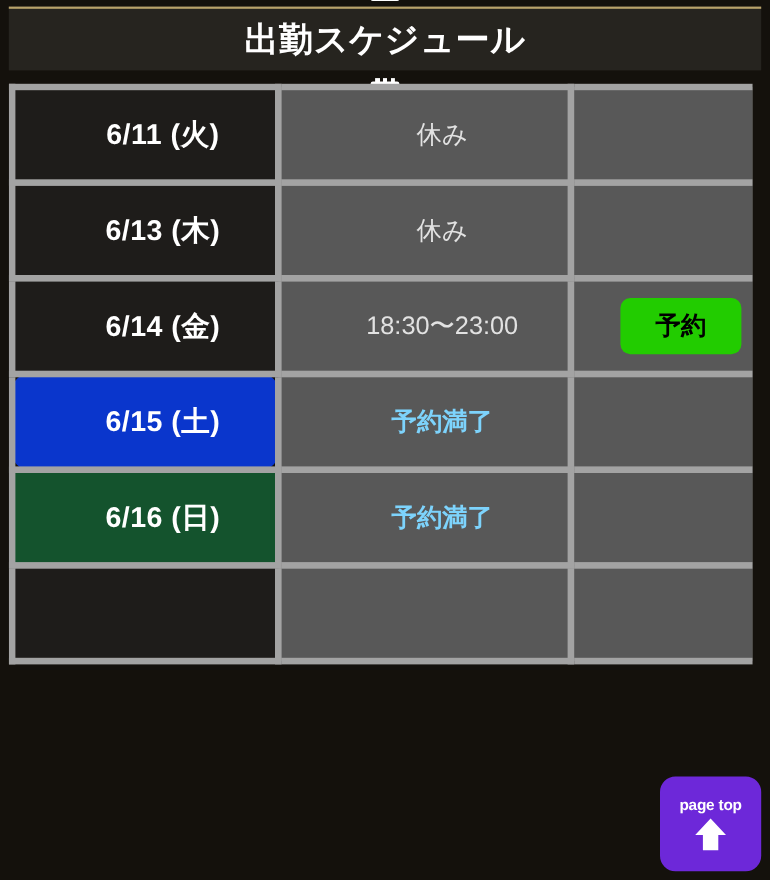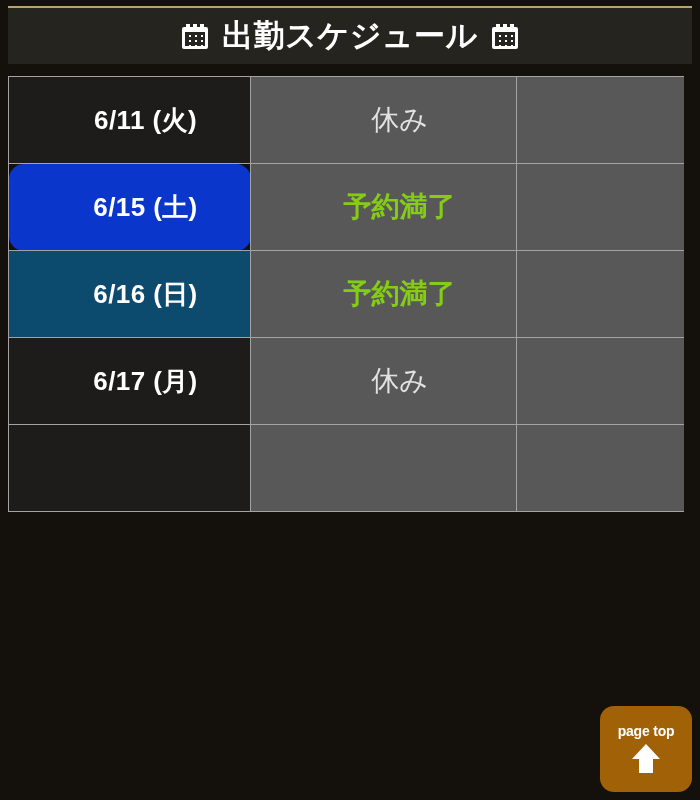--- a/index.html
+++ b/index.html
@@ -22,20 +22,21 @@
     top: 6px;
     left: 8px;
     right: 8px;
     height: 58px;
     background: #26241f;
     border-top: 2px solid #b9a36a;
     display: flex;
     align-items: center;
     justify-content: center;
     gap: 14px;
+    flex-direction: column;
   }
 
   .header-title {
     color: #ffffff;
     font-size: 31px;
     font-weight: 700;
     letter-spacing: 0.5px;
     white-space: nowrap;
   }
 
@@ -89,47 +90,47 @@
     overflow: hidden;
   }
 
   .sched-table {
     width: 100%;
     border-collapse: collapse;
     table-layout: fixed;
   }
 
   .sched-table td {
-    border: 1px solid #a3a3a3;
+    border: 6px solid #a3a3a3;
     height: 87px;
     vertical-align: middle;
     text-align: center;
     padding-left: 32px;
   }
 
   .col-date  { width: 242px; }
   .col-status{ width: 266px; }
   .col-act   { width: 168px; }
 
   .cell-date {
     background: #1e1c1a;
     color: #ffffff;
     font-size: 26px;
     font-weight: 700;
     letter-spacing: 0.4px;
   }
   .cell-date.sat { background: #0a36cc; border-radius: 15px; }
-  .cell-date.sun { background: #0c4a6e; }
+  .cell-date.sun { background: #14532d; }
 
   .cell-status {
     background: #585858;
     color: #e2e2e2;
-    font-size: 28px;
-  }
-  .cell-status.full { color: #84cc16; font-weight: 700; }
+    font-size: 23px;
+  }
+  .cell-status.full { color: #7dd3fc; font-weight: 700; }
 
   .cell-action { background: #585858; }
 
   .btn-reserve {
     display: inline-block;
     background: #22cc00;
     color: #000000;
     font-size: 23px;
     font-weight: 700;
     border: none;
@@ -140,21 +141,21 @@
     line-height: 1;
   }
 
   
   .page-top {
     position: absolute;
     right: 8px;
     bottom: 8px;
     width: 92px;
     height: 86px;
-    background: #a16207;
+    background: #6d28d9;
     border-radius: 14px;
     display: flex;
     flex-direction: column;
     align-items: center;
     justify-content: center;
     gap: 2px;
     cursor: pointer;
     z-index: 5;
   }
   .page-top-label {
@@ -189,32 +190,37 @@
         <col class="col-status">
         <col class="col-act">
     </colgroup>
     <tbody id="schedule-body">
         <tr>
           <td class="cell-date">6/11 (火)</td>
           <td class="cell-status">休み</td>
           <td class="cell-action"></td>
         </tr>
         <tr>
+          <td class="cell-date">6/13 (木)</td>
+          <td class="cell-status">休み</td>
+          <td class="cell-action"></td>
+        </tr>
+        <tr>
+          <td class="cell-date">6/14 (金)</td>
+          <td class="cell-status">18:30〜23:00</td>
+          <td class="cell-action"><button class="btn-reserve">予約</button></td>
+        </tr>
+        <tr>
           <td class="cell-date sat">6/15 (土)</td>
           <td class="cell-status full">予約満了</td>
           <td class="cell-action"></td>
         </tr>
         <tr>
           <td class="cell-date sun">6/16 (日)</td>
           <td class="cell-status full">予約満了</td>
-          <td class="cell-action"></td>
-        </tr>
-        <tr>
-          <td class="cell-date">6/17 (月)</td>
-          <td class="cell-status">休み</td>
           <td class="cell-action"></td>
         </tr>
         <tr>
           <td class="cell-date"></td>
           <td class="cell-status"></td>
           <td class="cell-action"></td>
         </tr>
       </tbody>
   </table>
 </div>

